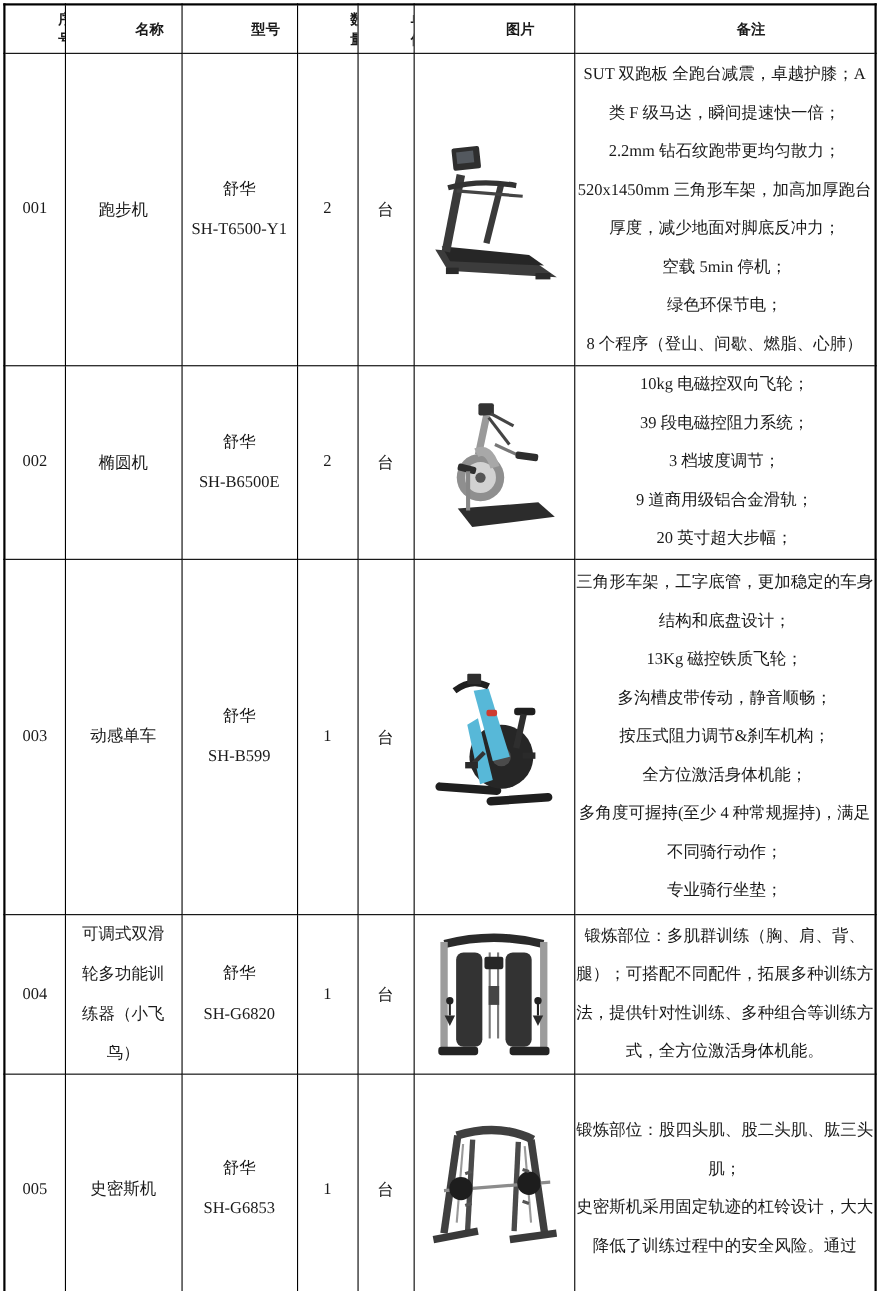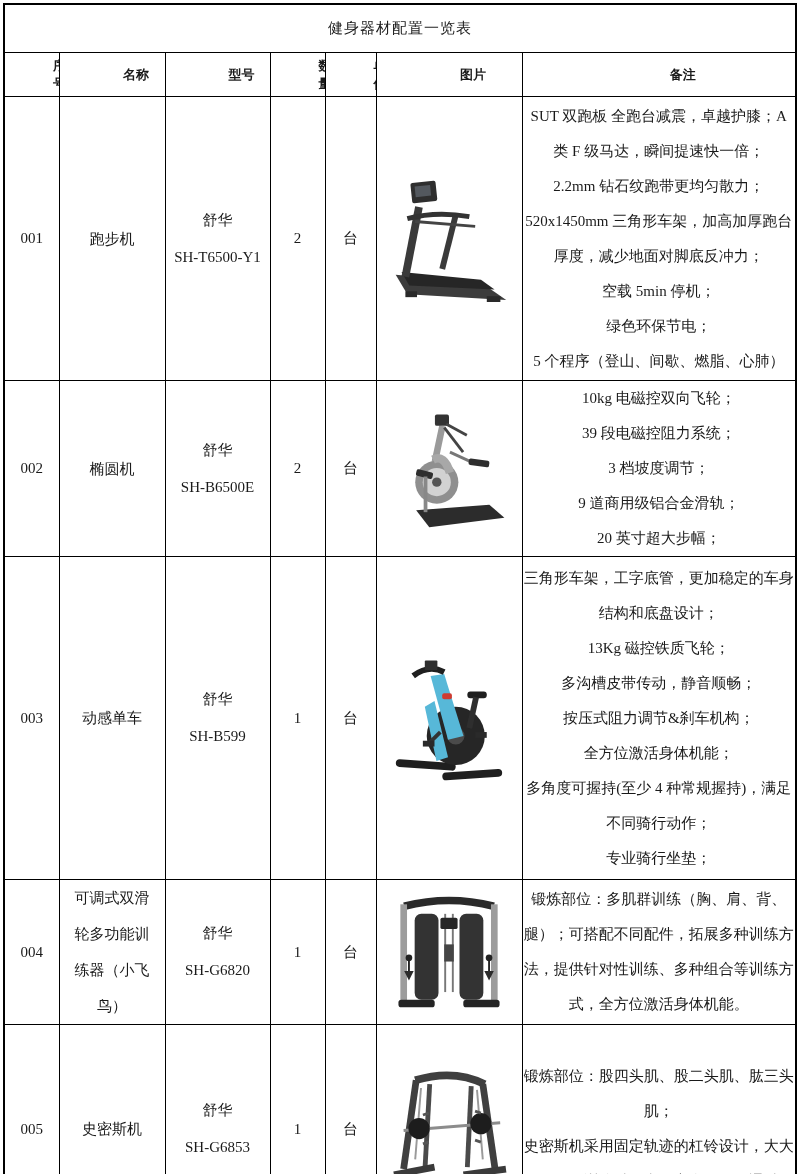--- a/index.html
+++ b/index.html
@@ -70,23 +70,20 @@
     <col style="width:55px">
         <col style="width:106px">
         <col style="width:105px">
     <col style="width:55px">
         <col style="width:51px">
         <col style="width:146px">
         <col>
   </colgroup>
 
   <tbody>
-        <tr>
-    <td class="title-cell" colspan="7">健身器材配置一览表</td>
-  </tr>
 
   <tr class="head">
     <th>序号</th>
     <th>名称</th>
     <th>型号</th>
     <th>数量</th>
     <th>单位</th>
     <th>图片</th>
     <th>备注</th>
   </tr>
@@ -115,21 +112,21 @@
         <rect x="26" y="16" width="26" height="21" rx="2" fill="#2e2e2e" transform="rotate(-6 39 26)"></rect>
         <rect x="30" y="20" width="16" height="11" fill="#53585e" transform="rotate(-6 38 25)"></rect>
       </svg>
     </td>
     <td class="remarks">
       <p>SUT 双跑板 全跑台减震，卓越护膝；A 类 F 级马达，瞬间提速快一倍；</p>
       <p>2.2mm 钻石纹跑带更均匀散力；</p>
       <p>520x1450mm 三角形车架，加高加厚跑台厚度，减少地面对脚底反冲力；</p>
       <p>空载 5min 停机；</p>
       <p>绿色环保节电；</p>
-      <p>5 个程序（登山、间歇、燃脂、心肺）</p>
+      <p>8 个程序（登山、间歇、燃脂、心肺）</p>
     </td>
   </tr>
 
   <tr class="r2">
     <td>002</td>
     <td class="name">
             <div>椭圆机</div>
           </td>
     <td class="model">
       <div>舒华</div>

